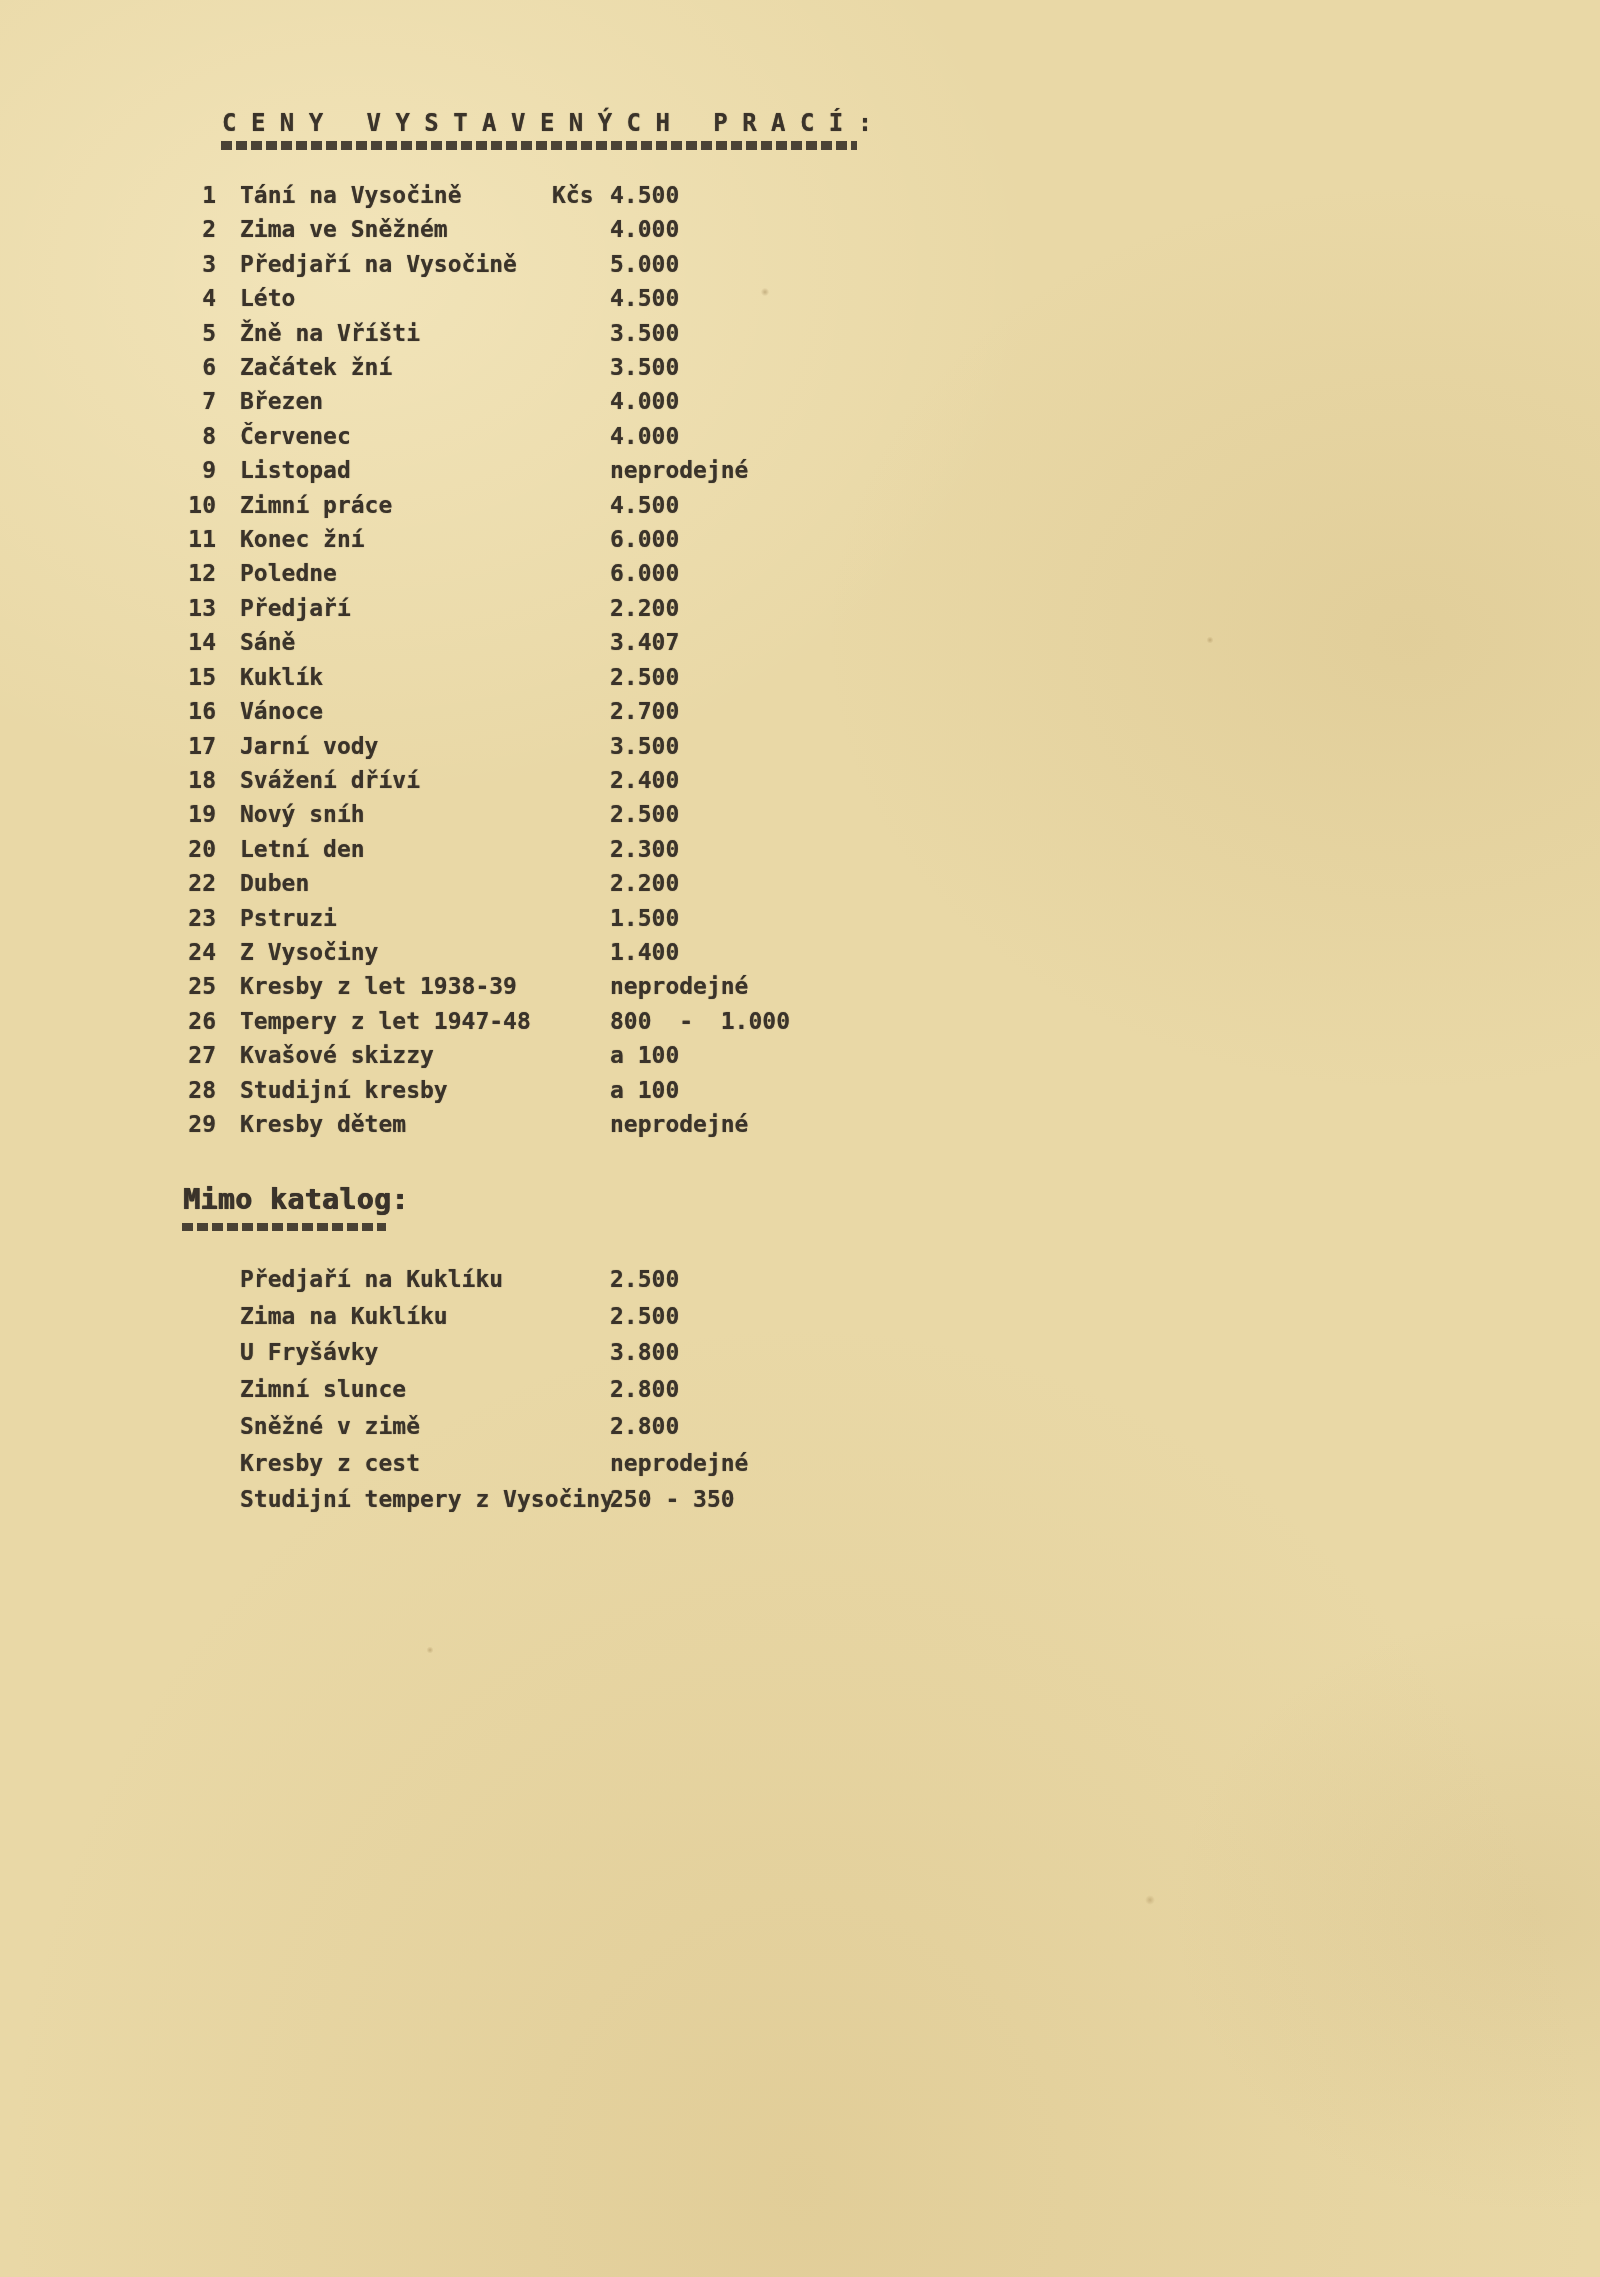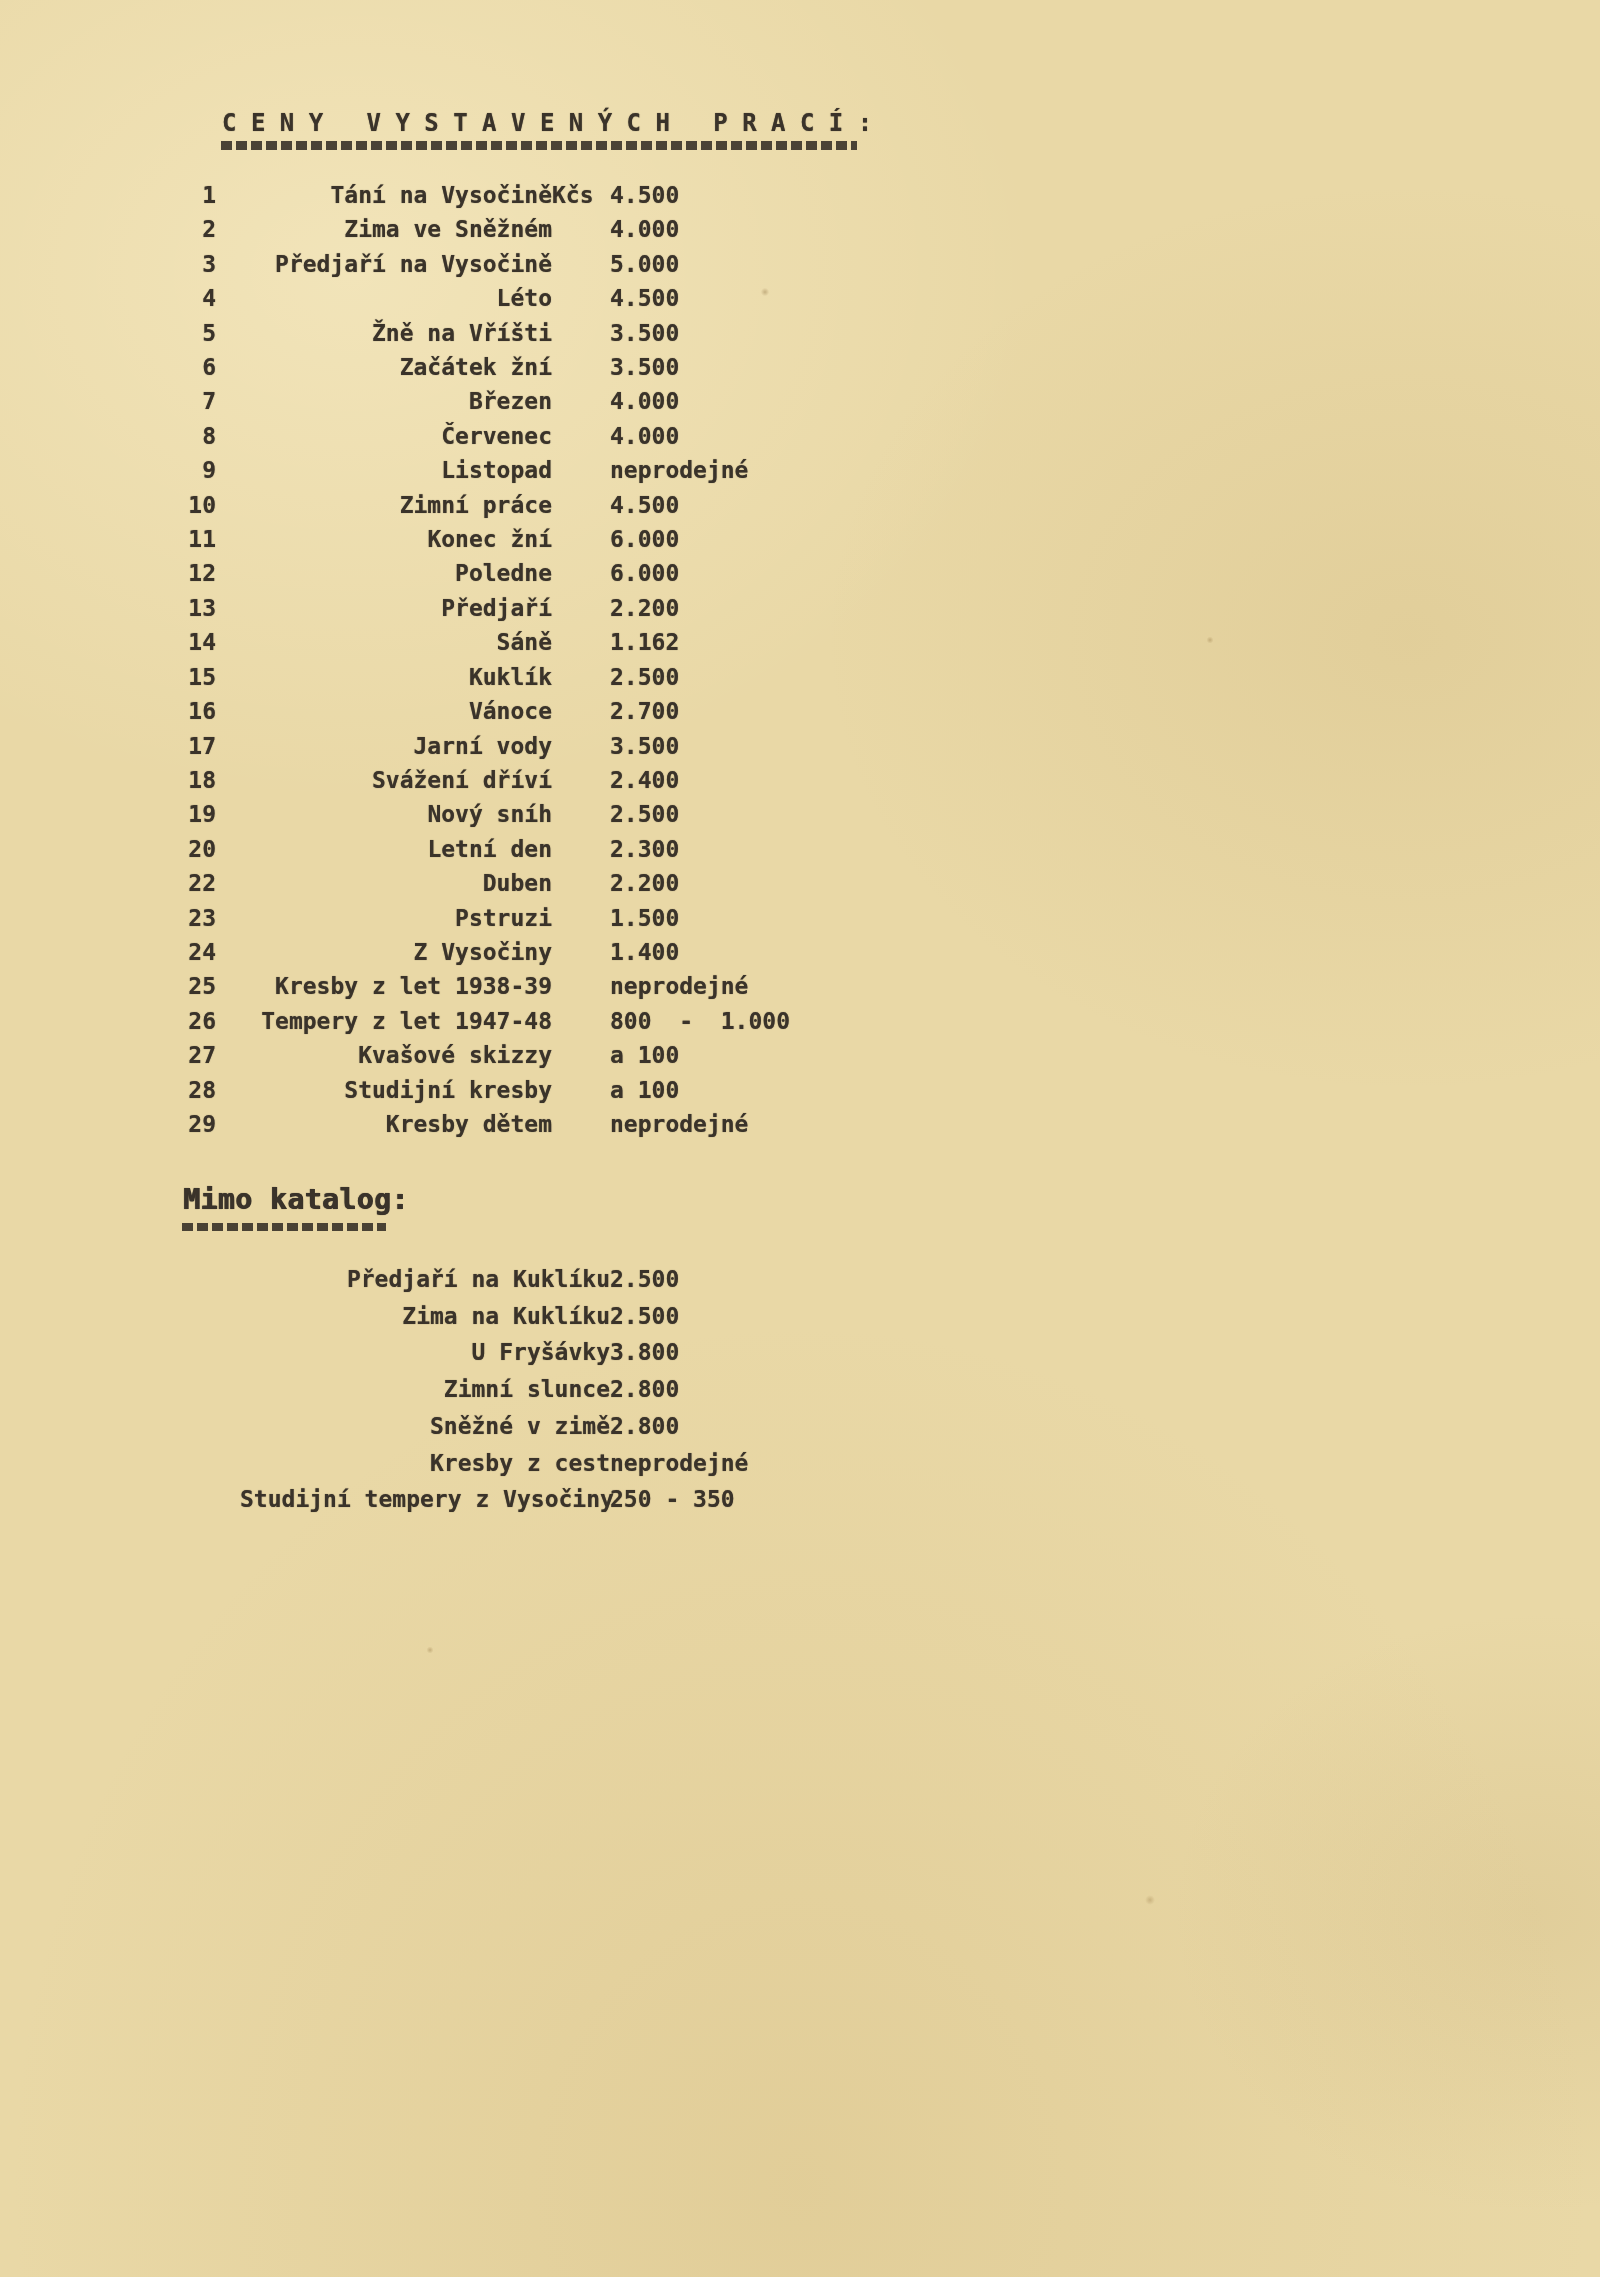--- a/index.html
+++ b/index.html
@@ -51,21 +51,21 @@
     align-items: baseline;
     line-height: 34.4px;
     white-space: pre;
     font-size: 23px;
     font-weight: bold;
     text-shadow: 0 0 1px rgba(58,51,42,0.65);
   }
   .extra-row { line-height: 36.7px; }
 
   .col-num   { display: inline-block; width: 36px;  margin-left: 180px; text-align: right; }
-  .col-name  { display: inline-block; width: 312px; margin-left: 24px; overflow: visible; text-align: right; }
+  .col-name  { display: inline-block; width: 312px; margin-left: 24px; overflow: visible; }
   .col-cur   { display: inline-block; width: 58px; }
   .col-price { display: inline-block; }
 
   .extra-row .col-name { margin-left: 240px; width: 370px; }
 
   .extra-heading {
     position: absolute;
     top: 1183px;
     left: 183px;
     font-size: 28px;
@@ -168,21 +168,21 @@
       <div class="row">
     <span class="col-num">13</span>
     <span class="col-name">Předjaří</span>
     <span class="col-cur"></span>
     <span class="col-price">2.200</span>
   </div>
       <div class="row">
     <span class="col-num">14</span>
     <span class="col-name">Sáně</span>
     <span class="col-cur"></span>
-    <span class="col-price">1.162</span>
+    <span class="col-price">3.407</span>
   </div>
       <div class="row">
     <span class="col-num">15</span>
     <span class="col-name">Kuklík</span>
     <span class="col-cur"></span>
     <span class="col-price">2.500</span>
   </div>
       <div class="row">
     <span class="col-num">16</span>
     <span class="col-name">Vánoce</span>

